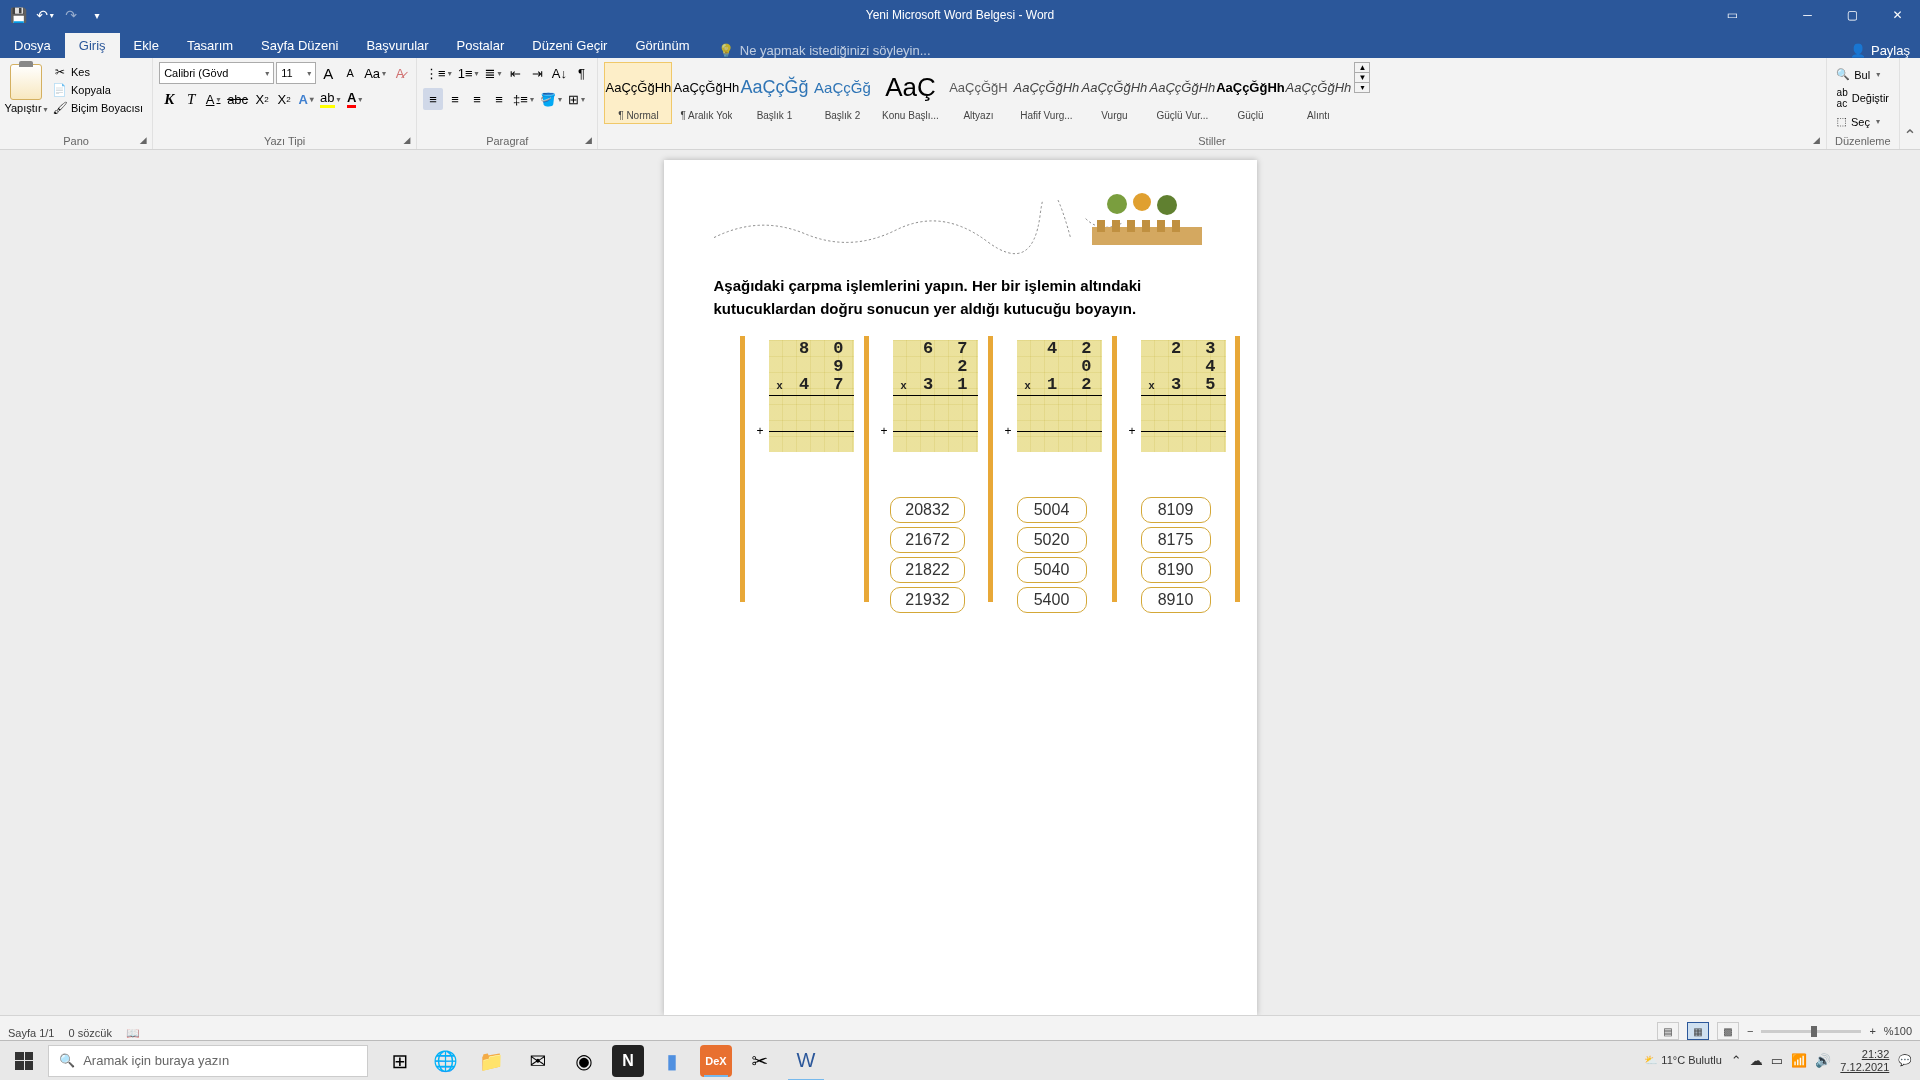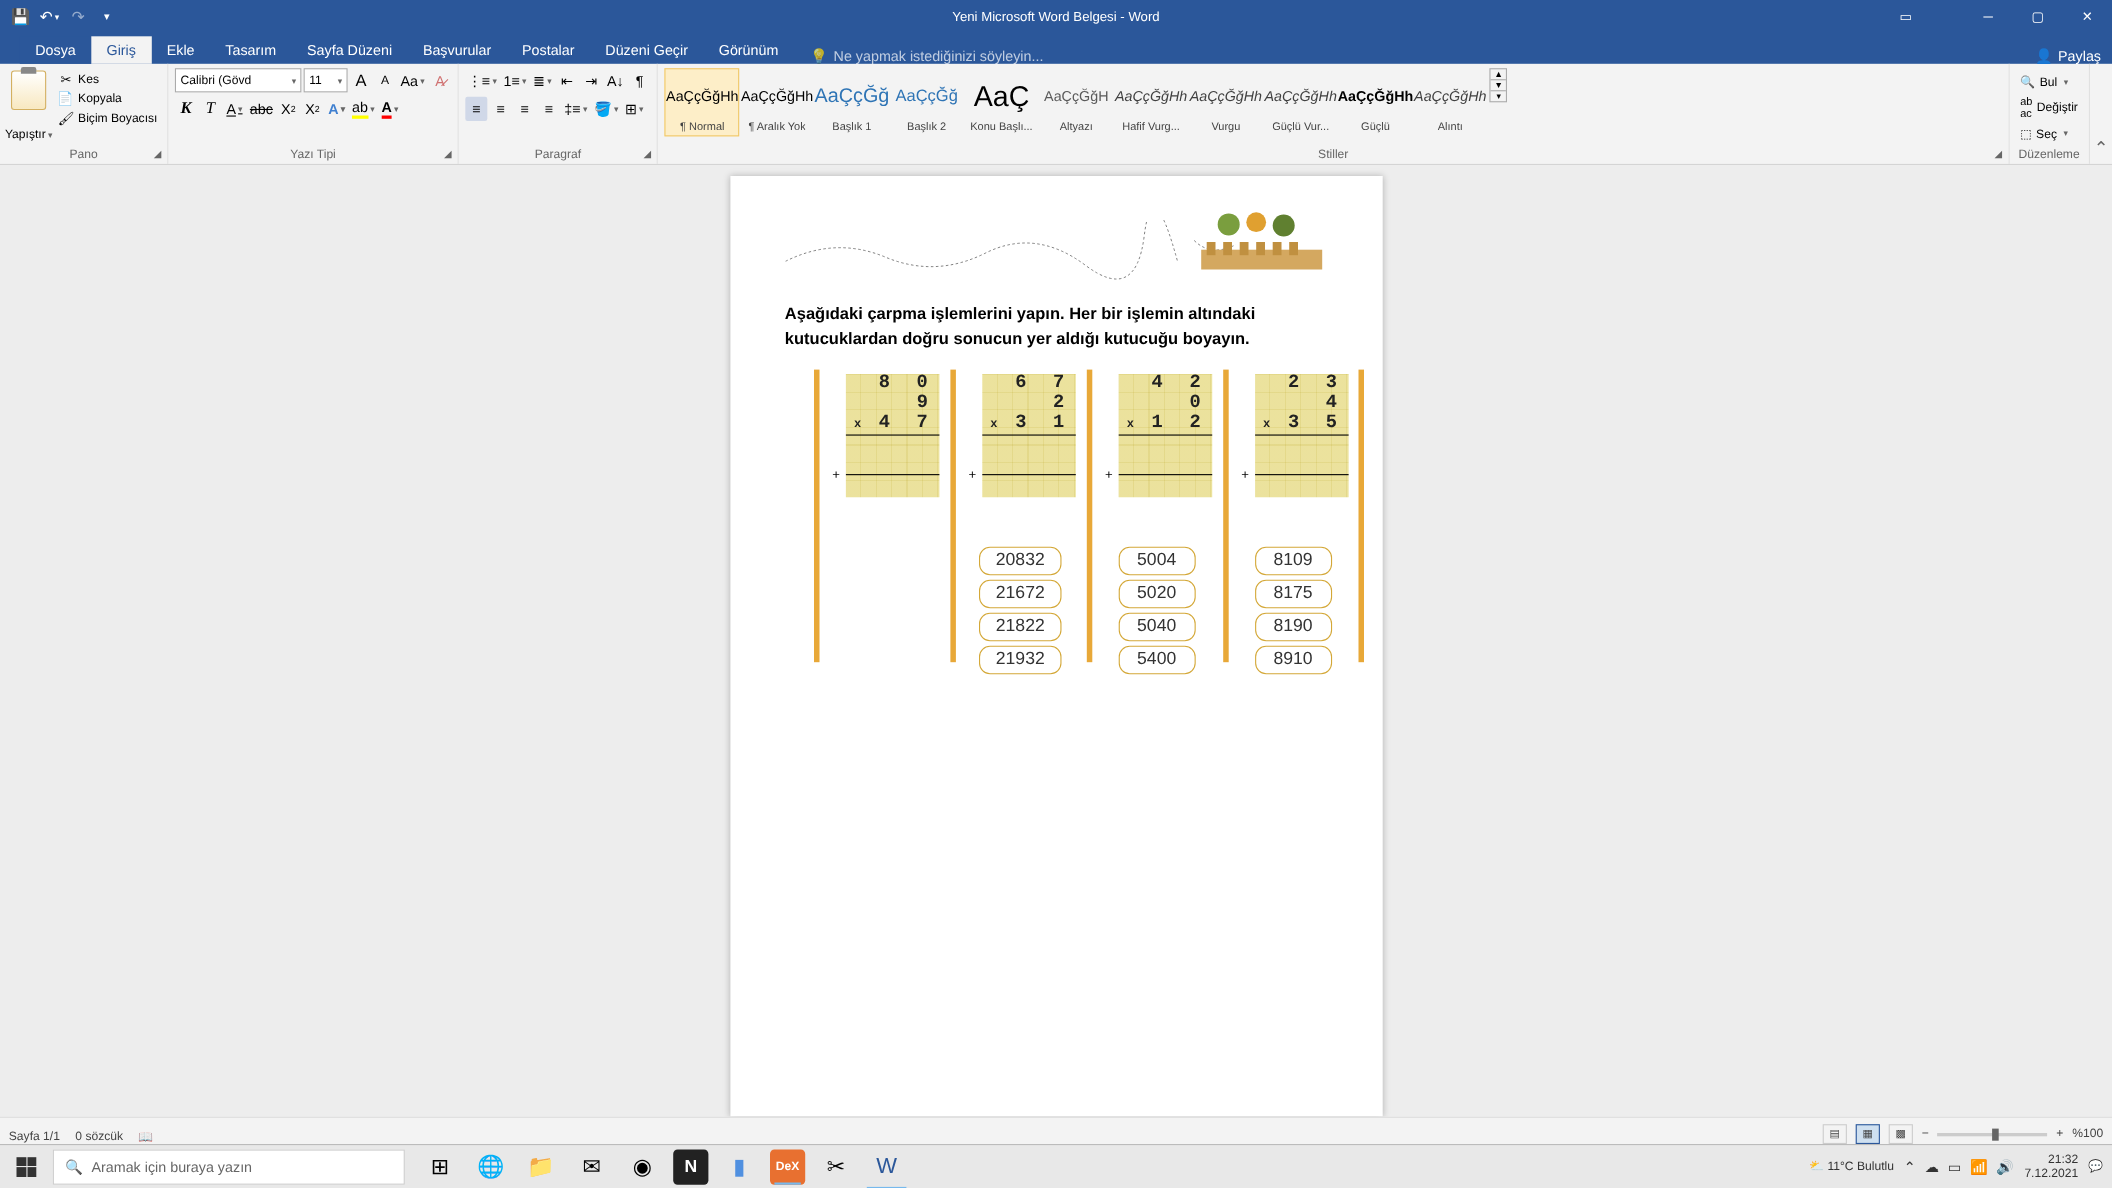--- a/index.html
+++ b/index.html
@@ -7,39 +7,39 @@
 
 
 .titlebar { height: 30px; background: #2b579a; display: flex; align-items: center; color: #fff; position: relative; }
 .qat { display: flex; align-items: center; margin-left: 10px; gap: 8px; }
 .qat-icon { width: 18px; height: 18px; display: flex; align-items: center; justify-content: center; font-size: 14px; cursor: pointer; }
 .title-text { position: absolute; left: 50%; transform: translateX(-50%); font-size: 12px; }
 .win-controls { position: absolute; right: 0; display: flex; }
 .win-btn { width: 45px; height: 30px; display: flex; align-items: center; justify-content: center; cursor: pointer; font-size: 12px; }
 
 
-.ribbon-tabs { height: 28px; background: #2b579a; display: flex; align-items: flex-end; padding-left: 18px; color: #fff; position: relative; }
+.ribbon-tabs { height: 28px; background: #2b579a; display: flex; align-items: flex-end; padding-left: 0; color: #fff; position: relative; }
 .tab { padding: 5px 14px; font-size: 13px; cursor: pointer; }
 .tab.active { background: #f3f3f3; color: #2b579a; }
 .tab.file { background: #2b579a; }
 .tell-me { display: flex; align-items: center; margin-left: 15px; color: rgba(255,255,255,0.7); font-size: 13px; }
 .share-btn { position: absolute; right: 10px; display: flex; align-items: center; gap: 4px; font-size: 13px; cursor: pointer; }
 
 
 .ribbon { height: 92px; background: #f3f3f3; border-bottom: 1px solid #d4d4d4; display: flex; }
 .group { border-right: 1px solid #e1e1e1; padding: 4px 6px 0 6px; display: flex; flex-direction: column; justify-content: space-between; position: relative; }
 .group-label { font-size: 11px; color: #666; text-align: center; padding: 2px 0; }
 .group-body { flex: 1; display: flex; align-items: flex-start; }
 .dialog-launcher { position: absolute; right: 2px; bottom: 2px; width: 14px; height: 14px; font-size: 9px; color: #666; cursor: pointer; display:flex; align-items:center; justify-content:center;}
 
 
 .paste-btn { display: flex; flex-direction: column; align-items: center; width: 40px; cursor: pointer; }
 .paste-icon { width: 32px; height: 36px; background: linear-gradient(#fff,#f8e8c0); border: 1px solid #d4b060; border-radius: 3px; position: relative; margin-top:2px;}
 .paste-icon::before { content:''; position:absolute; top:-4px; left:50%; transform:translateX(-50%); width:14px; height:6px; background:#888; border-radius:2px 2px 0 0;}
-.paste-label { font-size: 11px; margin-top: 16px; }
+.paste-label { font-size: 11px; margin-top: 2px; }
 .clip-right { display:flex; flex-direction:column; gap:2px; margin-left:4px; padding-top:2px;}
 .clip-item { font-size:11px; display:flex; align-items:center; gap:4px; cursor:pointer; padding:1px 3px;}
 .clip-ico { width:14px; height:14px; display:inline-flex; align-items:center; justify-content:center; font-size:12px;}
 
 
 .font-row { display:flex; align-items:center; gap:2px; margin-bottom:4px;}
 .font-name { width:115px; height:22px; border:1px solid #ababab; background:#fff; font-size:11px; padding:0 4px; display:flex; align-items:center; justify-content:space-between;}
 .font-size { width:40px; height:22px; border:1px solid #ababab; background:#fff; font-size:11px; padding:0 4px; display:flex; align-items:center; justify-content:space-between;}
 .fbtn { min-width:20px; height:22px; display:flex; align-items:center; justify-content:center; cursor:pointer; font-size:13px; padding:0 2px; border-radius:2px;}
 .fbtn.bold { font-weight:bold; font-family:'Times New Roman'; font-style:italic; font-size:15px;}
@@ -102,21 +102,21 @@
 .taskbar { height:40px; background:#e8e8e8; border-top:1px solid #bbb; display:flex; align-items:center; position:relative;}
 .start-btn { width:48px; height:40px; display:flex; align-items:center; justify-content:center; cursor:pointer;}
 .win-logo { width:18px; height:18px; display:grid; grid-template-columns:1fr 1fr; grid-template-rows:1fr 1fr; gap:1px;}
 .win-logo div { background:#333;}
 .search-box { width:320px; height:32px; background:#fff; border:1px solid #ccc; display:flex; align-items:center; padding:0 10px; gap:8px; font-size:13px; color:#666;}
 .task-icons { display:flex; margin-left:10px; gap:2px;}
 .task-icon { width:44px; height:40px; display:flex; align-items:center; justify-content:center; cursor:pointer; font-size:20px; position:relative;}
 .task-icon.active::after { content:''; position:absolute; bottom:0; left:4px; right:4px; height:2px; background:#76b9ed;}
 .tray { position:absolute; right:8px; display:flex; align-items:center; gap:9px; font-size:11px; color:#333;}
 .tray-icons { display:flex; gap:8px; font-size:13px;}
-.clock { display:flex; flex-direction:column; align-items:flex-end; font-size:11px; line-height:13px;}
+.clock { display:flex; flex-direction:column; align-items:flex-end; font-size:11px; line-height:13px;text-decoration:underline;}
 
 
 .doc-area::-webkit-scrollbar { width:17px;}
 .doc-area::-webkit-scrollbar-track { background:#f0f0f0;}
 .doc-area::-webkit-scrollbar-thumb { background:#c0c0c0;}
 
 .dd { font-size:8px; margin-left:2px; color:#666;}
 </style>
 </head>
 <body>

